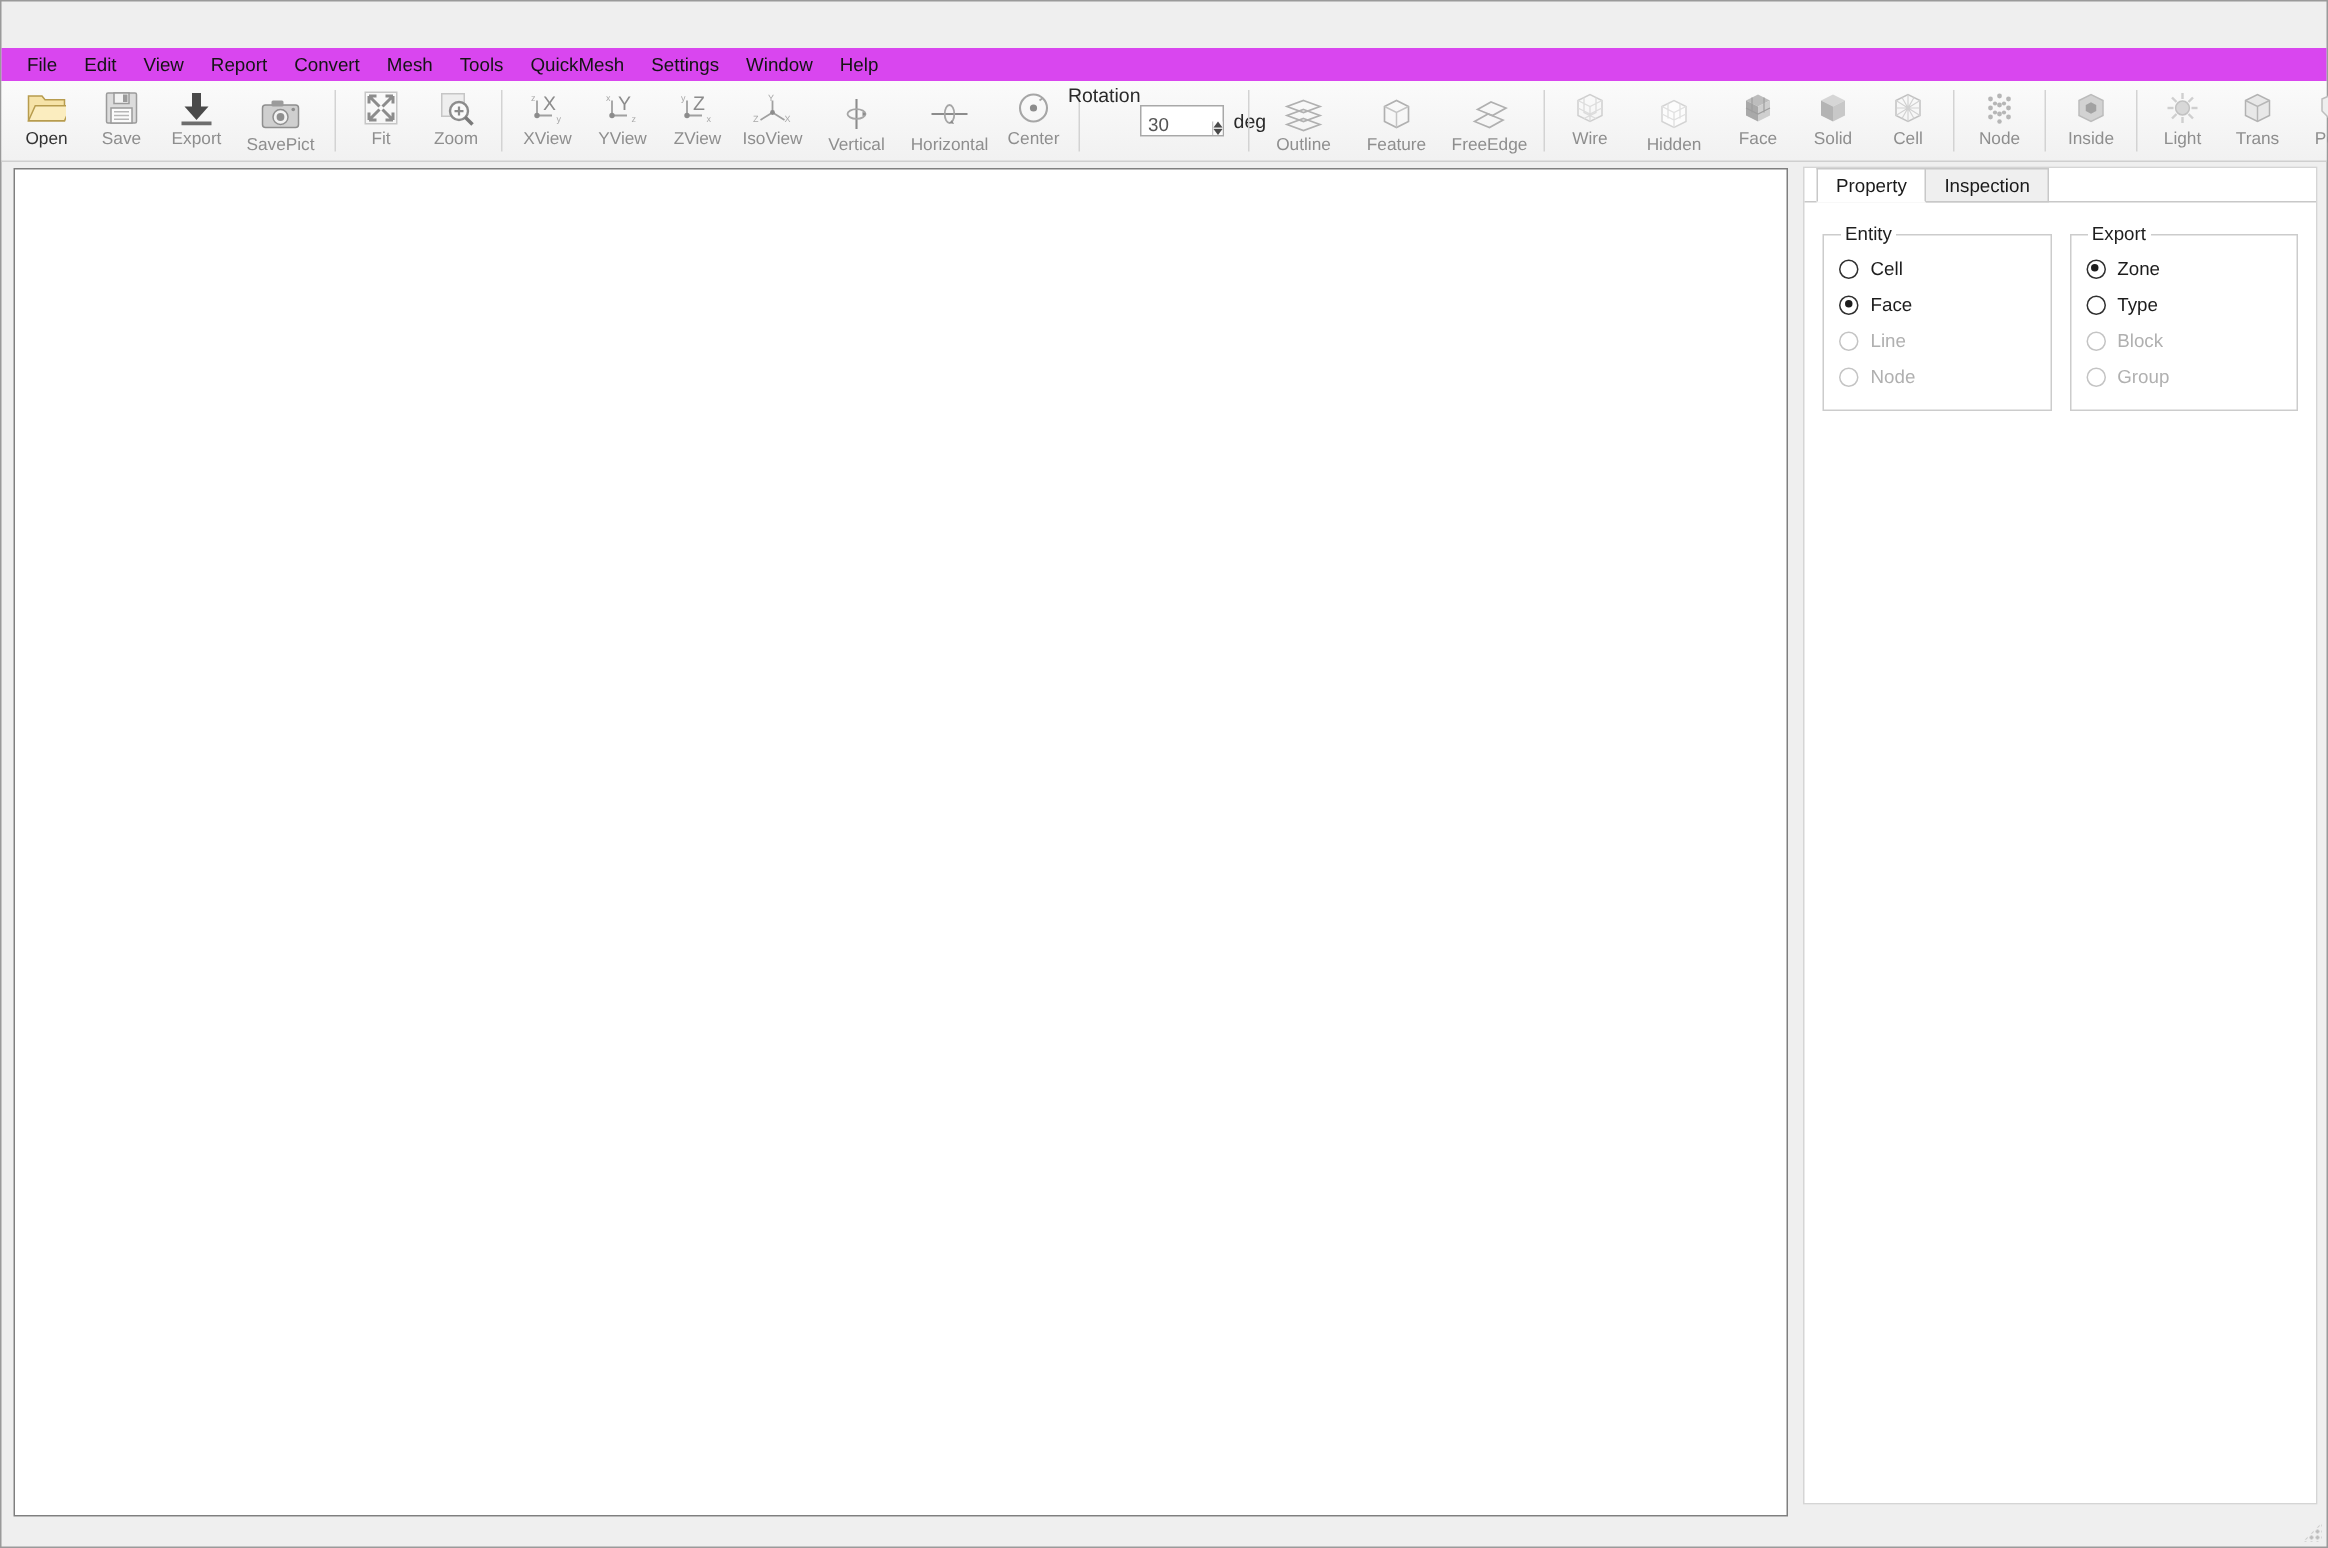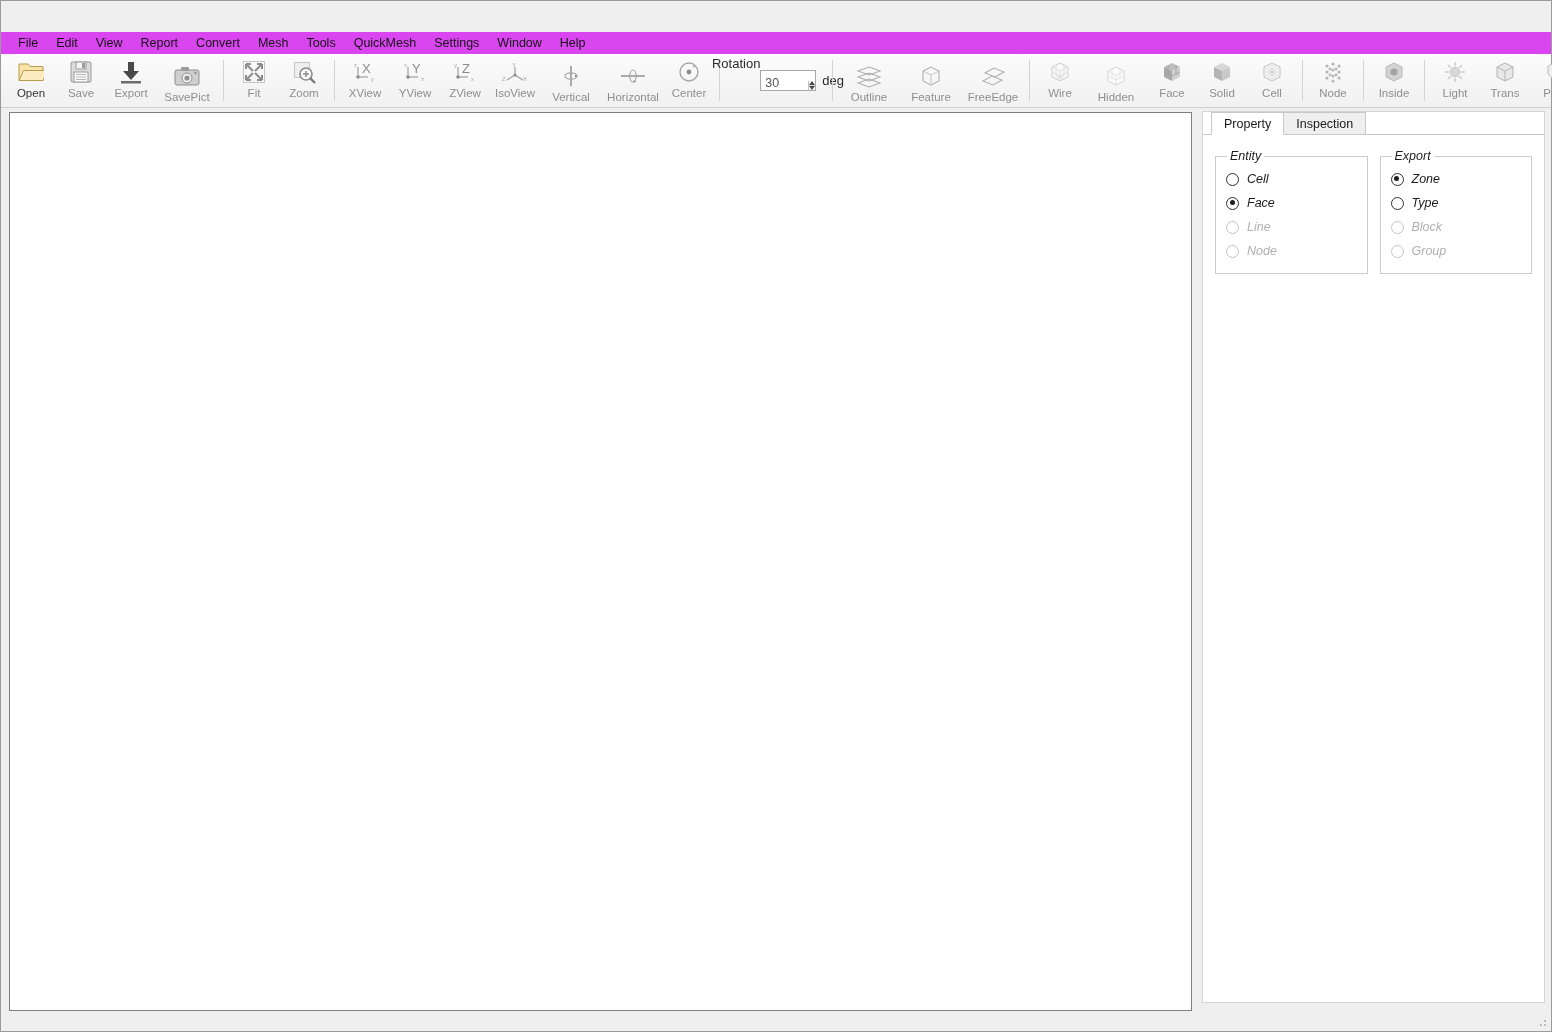--- a/index.html
+++ b/index.html
@@ -164,21 +164,20 @@
     border-bottom-color: #ffffff;
     position: relative; z-index: 2;
   }
   .panel-body { padding: 14px 12px 0 12px; }
 
   .row2 { display: flex; gap: 12px; }
   fieldset.grp {
     border: 1px solid #cccccc;
     margin: 0; padding: 4px 10px 10px 10px;
     flex: 1;
-    font-style: italic;
   }
   fieldset.grp legend {
     font-size: 12.5px; color: #1f1f1f; padding: 0 3px; margin-left: 1px;
   }
   .radio-row {
     display: flex; align-items: center; height: 24px;
   }
   .rb {
     width: 13px; height: 13px; border-radius: 50%;
     border: 1.4px solid #2f2f2f; background: #fff;

